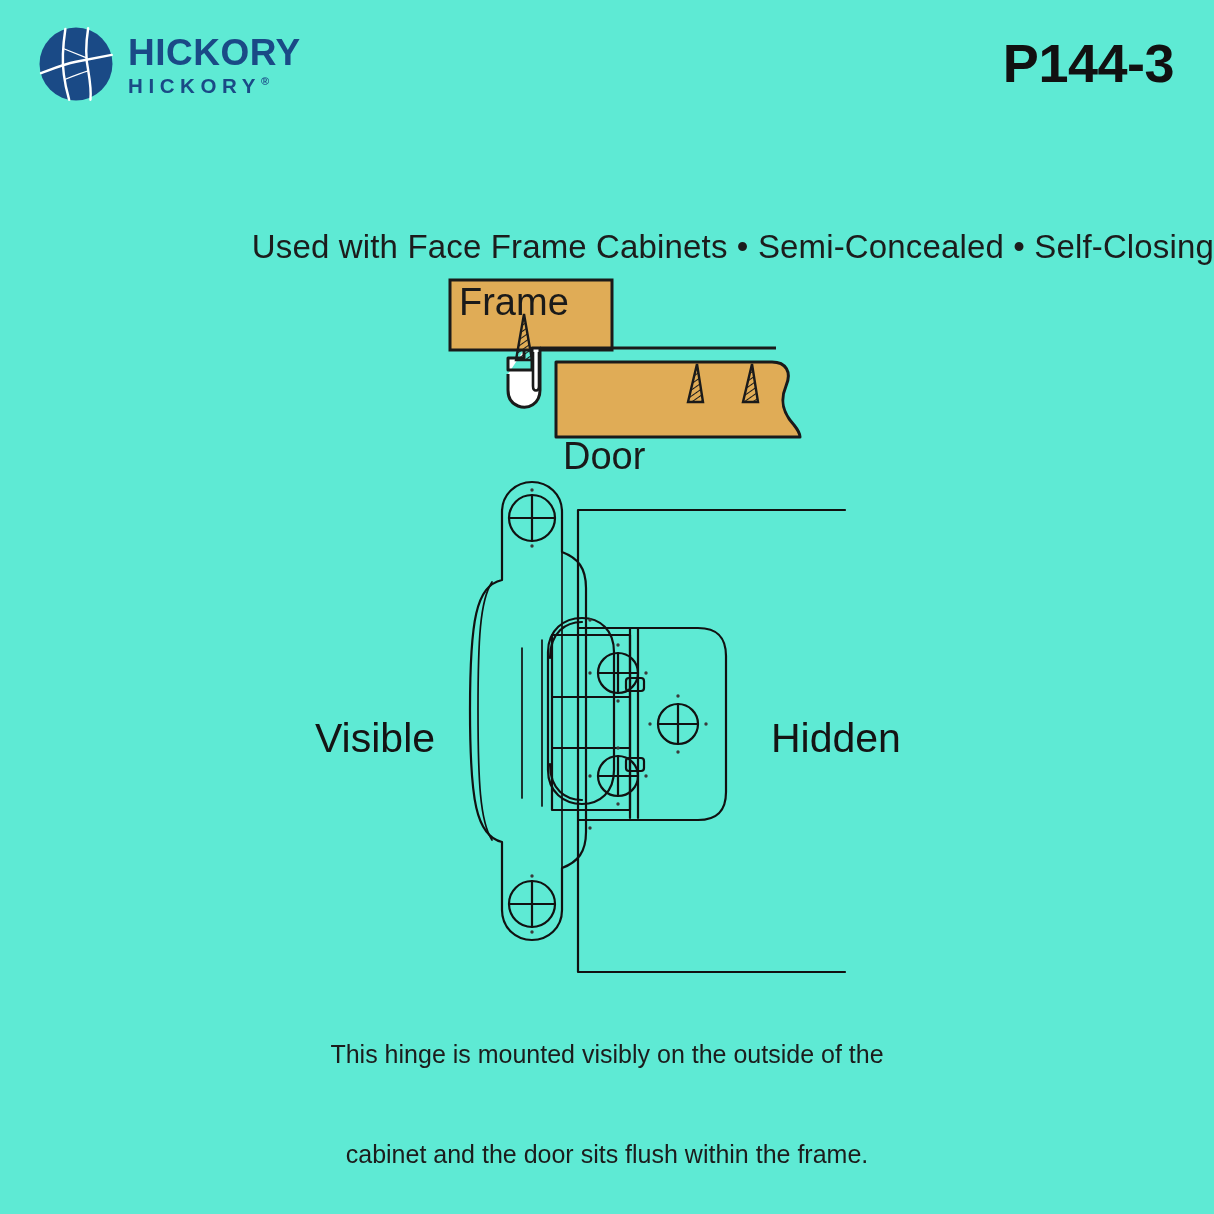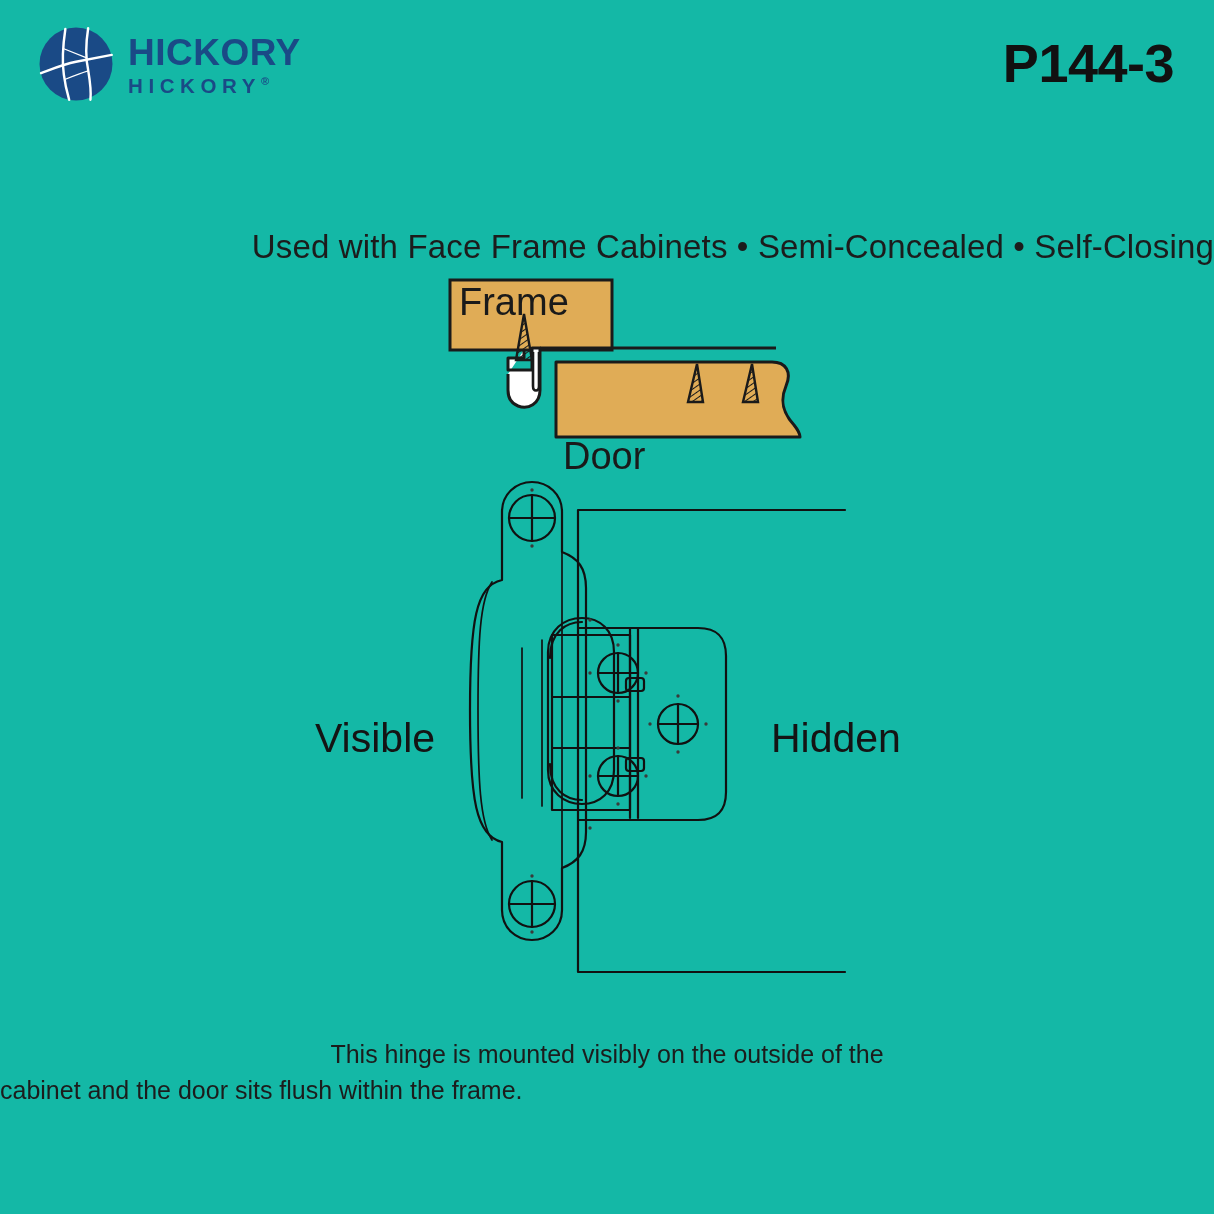--- a/index.html
+++ b/index.html
@@ -9,21 +9,21 @@
     background: #ffffff;
   }
   body {
     font-family: "Liberation Sans", sans-serif;
     -webkit-font-smoothing: antialiased;
   }
   #page {
     position: relative;
     width: 1214px;
     height: 1214px;
-    background: #14b8a6;
+    background: #5eead4;
     overflow: hidden;
   }
 
   
   .brand-block {
     position: absolute;
     left: 38px;
     top: 26px;
     display: flex;
     align-items: center;
@@ -140,22 +140,22 @@
     position: absolute;
     left: 0; right: 0;
     top: 1040px;
     text-align: center;
     font-size: 25px;
     color: #1c1c1c;
   }
   .footer-2 {
     position: absolute;
     left: 0; right: 0;
-    top: 1076px;
-    text-align: left;
+    top: 1140px;
+    text-align: center;
     font-size: 25px;
     color: #1c1c1c;
   }
 </style>
 </head>
 <body>
 
 <div id="page">
 
   <div class="brand-block">

